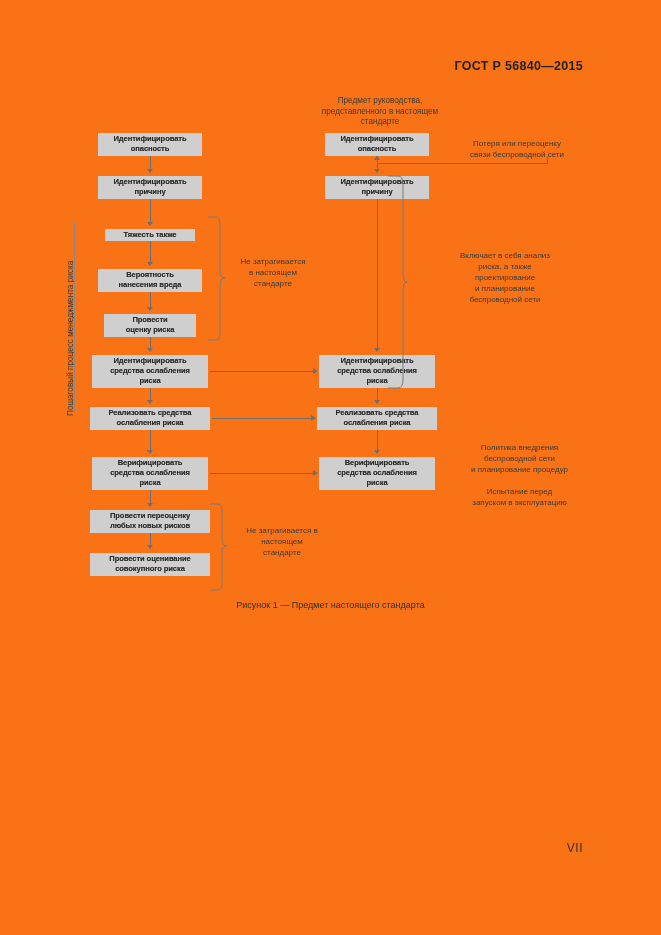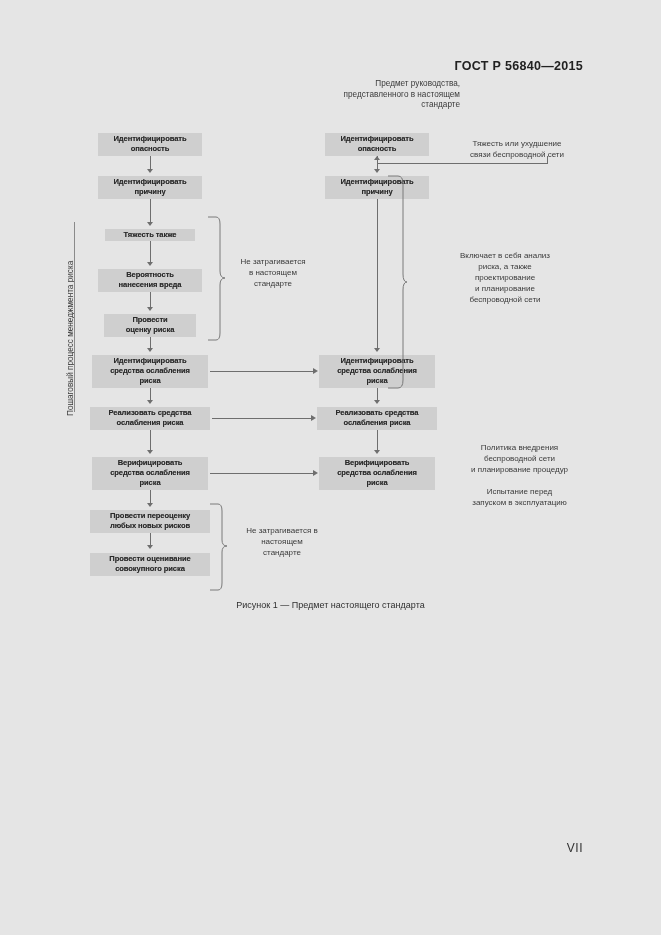--- a/index.html
+++ b/index.html
@@ -11,21 +11,21 @@
     width: 661px;
     height: 935px;
     position: relative;
     font-family: "Liberation Sans", sans-serif;
     color: #2b2b2b;
     overflow: hidden;
   }
   .page {
     position: absolute;
     inset: 0;
-    background: #e5e5e5;
+    background: #f97316;
   }
   .page-header {
     position: absolute;
     top: 59px;
     right: 78px;
     font-size: 12.5px;
     font-weight: bold;
     letter-spacing: 0.3px;
     color: #222;
     white-space: nowrap;
@@ -141,21 +141,21 @@
 
 <div class="page">
 
   <div class="page-header">ГОСТ Р 56840—2015</div>
 
   <div class="figure">
 
     <div class="side-label" style="left:66px; top:416px;">Пошаговый процесс менеджмента риска</div>
     <div class="vline" style="left:74px; top:222px; height:190px; background:#8a8a8a;"></div>
 
-    <div class="col-title" style="left:300px; top:79px; width:160px;text-align:right;">Предмет руководства,
+    <div class="col-title" style="left:300px; top:96px; width:160px;">Предмет руководства,
 представленного в настоящем
 стандарте</div>
 
     <div class="node" style="left:98px; top:133px; width:104px; height:23px;">Идентифицировать
 опасность</div>
     <div class="node" style="left:98px; top:176px; width:104px; height:23px;">Идентифицировать
 причину</div>
     <div class="node" style="left:105px; top:229px; width:90px; height:12px;">Тяжесть также</div>
     <div class="node" style="left:98px; top:269px; width:104px; height:23px;">Вероятность
 нанесения вреда</div>
@@ -248,21 +248,21 @@
     </svg>
 
     <svg class="brace" style="left:208px; top:503px;" width="20" height="88" viewBox="0 0 20 88">
       <path d="M2 1 L10 1 Q14 1 14 8 L14 37 Q14 43 19 43 Q14 43 14 49 L14 80 Q14 87 10 87 L2 87"></path>
     </svg>
 
     <div class="annot" style="left:218px; top:256px; width:110px;">Не затрагивается
 в настоящем
 стандарте</div>
 
-    <div class="annot" style="left:437px; top:138px; width:160px;">Тяжесть или ухудшение
+    <div class="annot" style="left:437px; top:138px; width:160px;">Потеря или переоценку
 связи беспроводной сети</div>
 
     <div class="annot" style="left:430px; top:250px; width:150px;">Включает в себя анализ
 риска, а также
 проектирование
 и планирование
 беспроводной сети</div>
 
     <div class="annot" style="left:437px; top:402px; width:165px;margin-top:40px;">Политика внедрения
 беспроводной сети

